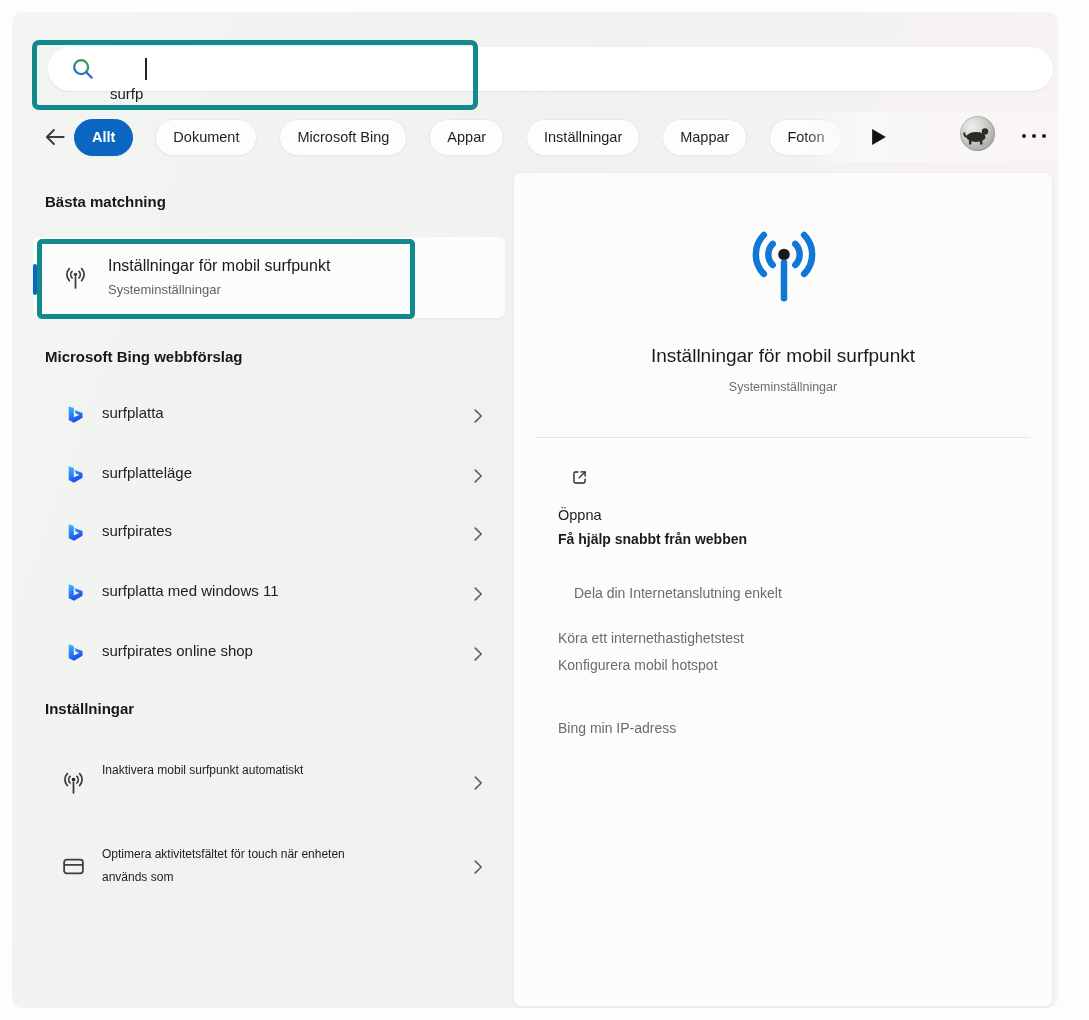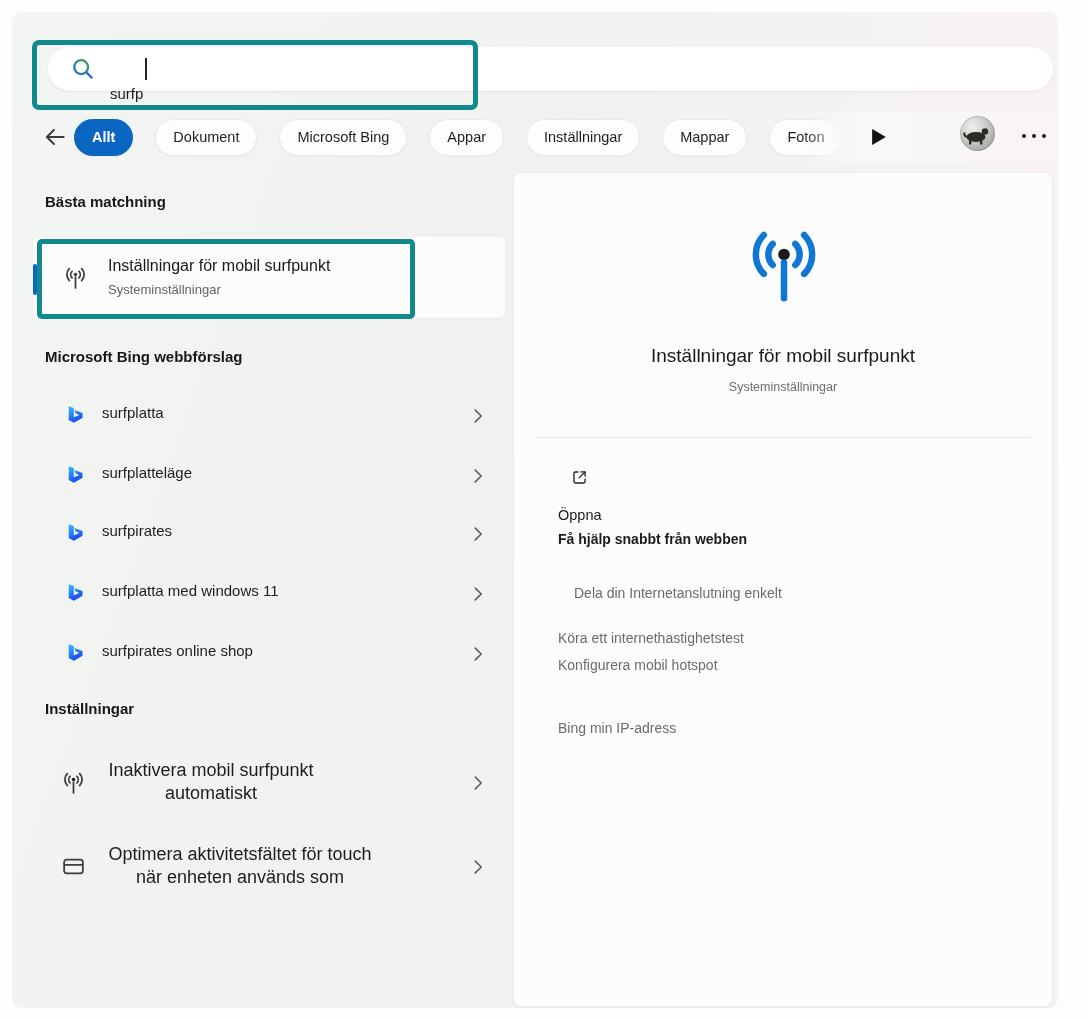--- a/index.html
+++ b/index.html
@@ -55,21 +55,21 @@
   .accent-bar { position:absolute; left:0px; top:27px; width:4px; height:31px; border-radius:3px; background:#0b66c2; z-index:45; }
   .best-row .row-icon { position:absolute; left:30px; top:28px; }
   .best-title { position:absolute; left:75px; top:20px; font-size:16px; color:#191919; white-space:nowrap; }
   .best-sub { position:absolute; left:75px; top:45px; font-size:13px; color:#636363; }
   .list-row { position:absolute; left:21px; width:472px; height:52px; cursor:pointer; border-radius:6px; }
   .list-row .bing-ic { position:absolute; left:32px; top:16px; }
   .list-row .lbl { position:absolute; left:69px; top:15px; font-size:15px; color:#1d1d1d; white-space:nowrap; }
   .chev { position:absolute; right:22px; top:20px; }
   .set-row { position:absolute; left:21px; width:472px; height:74px; cursor:pointer; border-radius:6px; }
   .set-row .set-ic { position:absolute; left:28px; top:25px; }
-  .set-row .lbl { position:absolute; left:69px; top:14px; font-size:18px; color:#1d1d1d; line-height:23px;text-align:center; }
+  .set-row .lbl { position:absolute; left:69px; top:14px; font-size:12px; color:#1d1d1d; line-height:23px; }
   .set-row .chev { top:31px; }
   .w215 { max-width:218px; }
   .w272 { max-width:276px; }
   
   .panel {
     position:absolute; left:501px; top:160px; width:540px; height:835px;
     background:#fcfcfc; border:1px solid #ededeb; border-radius:8px;
     box-shadow:0 1px 3px rgba(0,0,0,0.04);
   }
   .panel .big-icon { position:absolute; left:228px; top:50px; }

